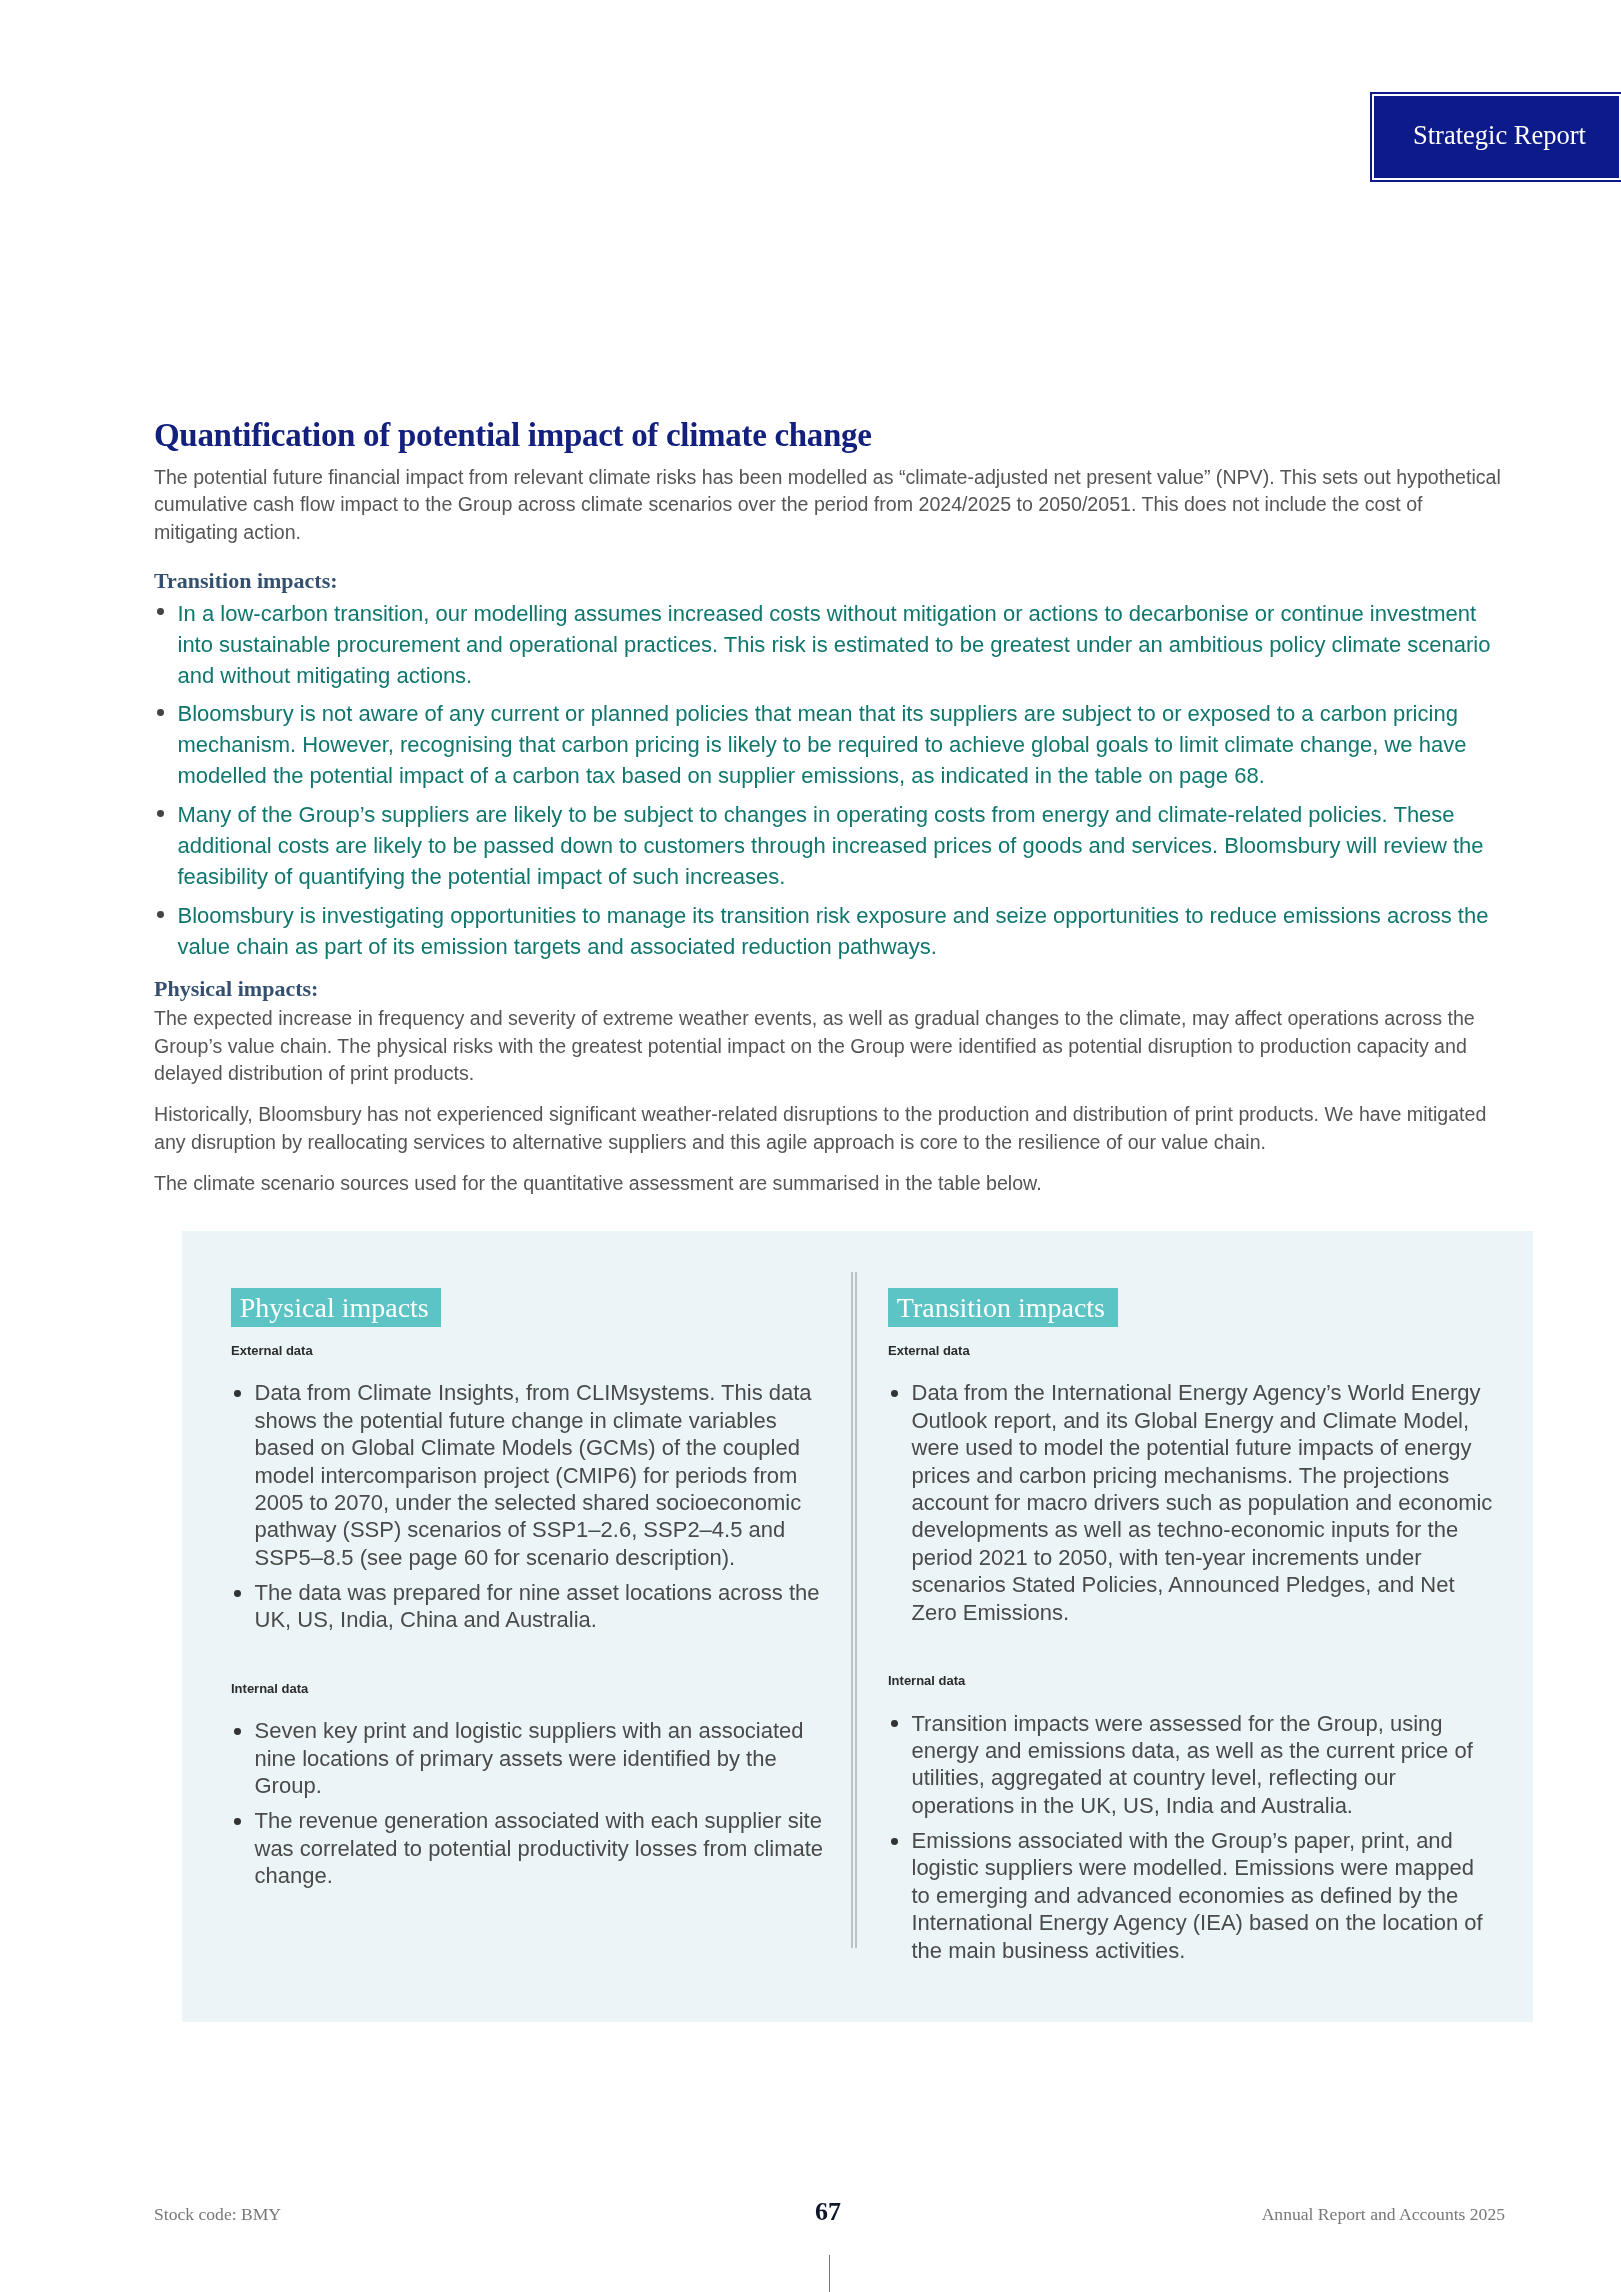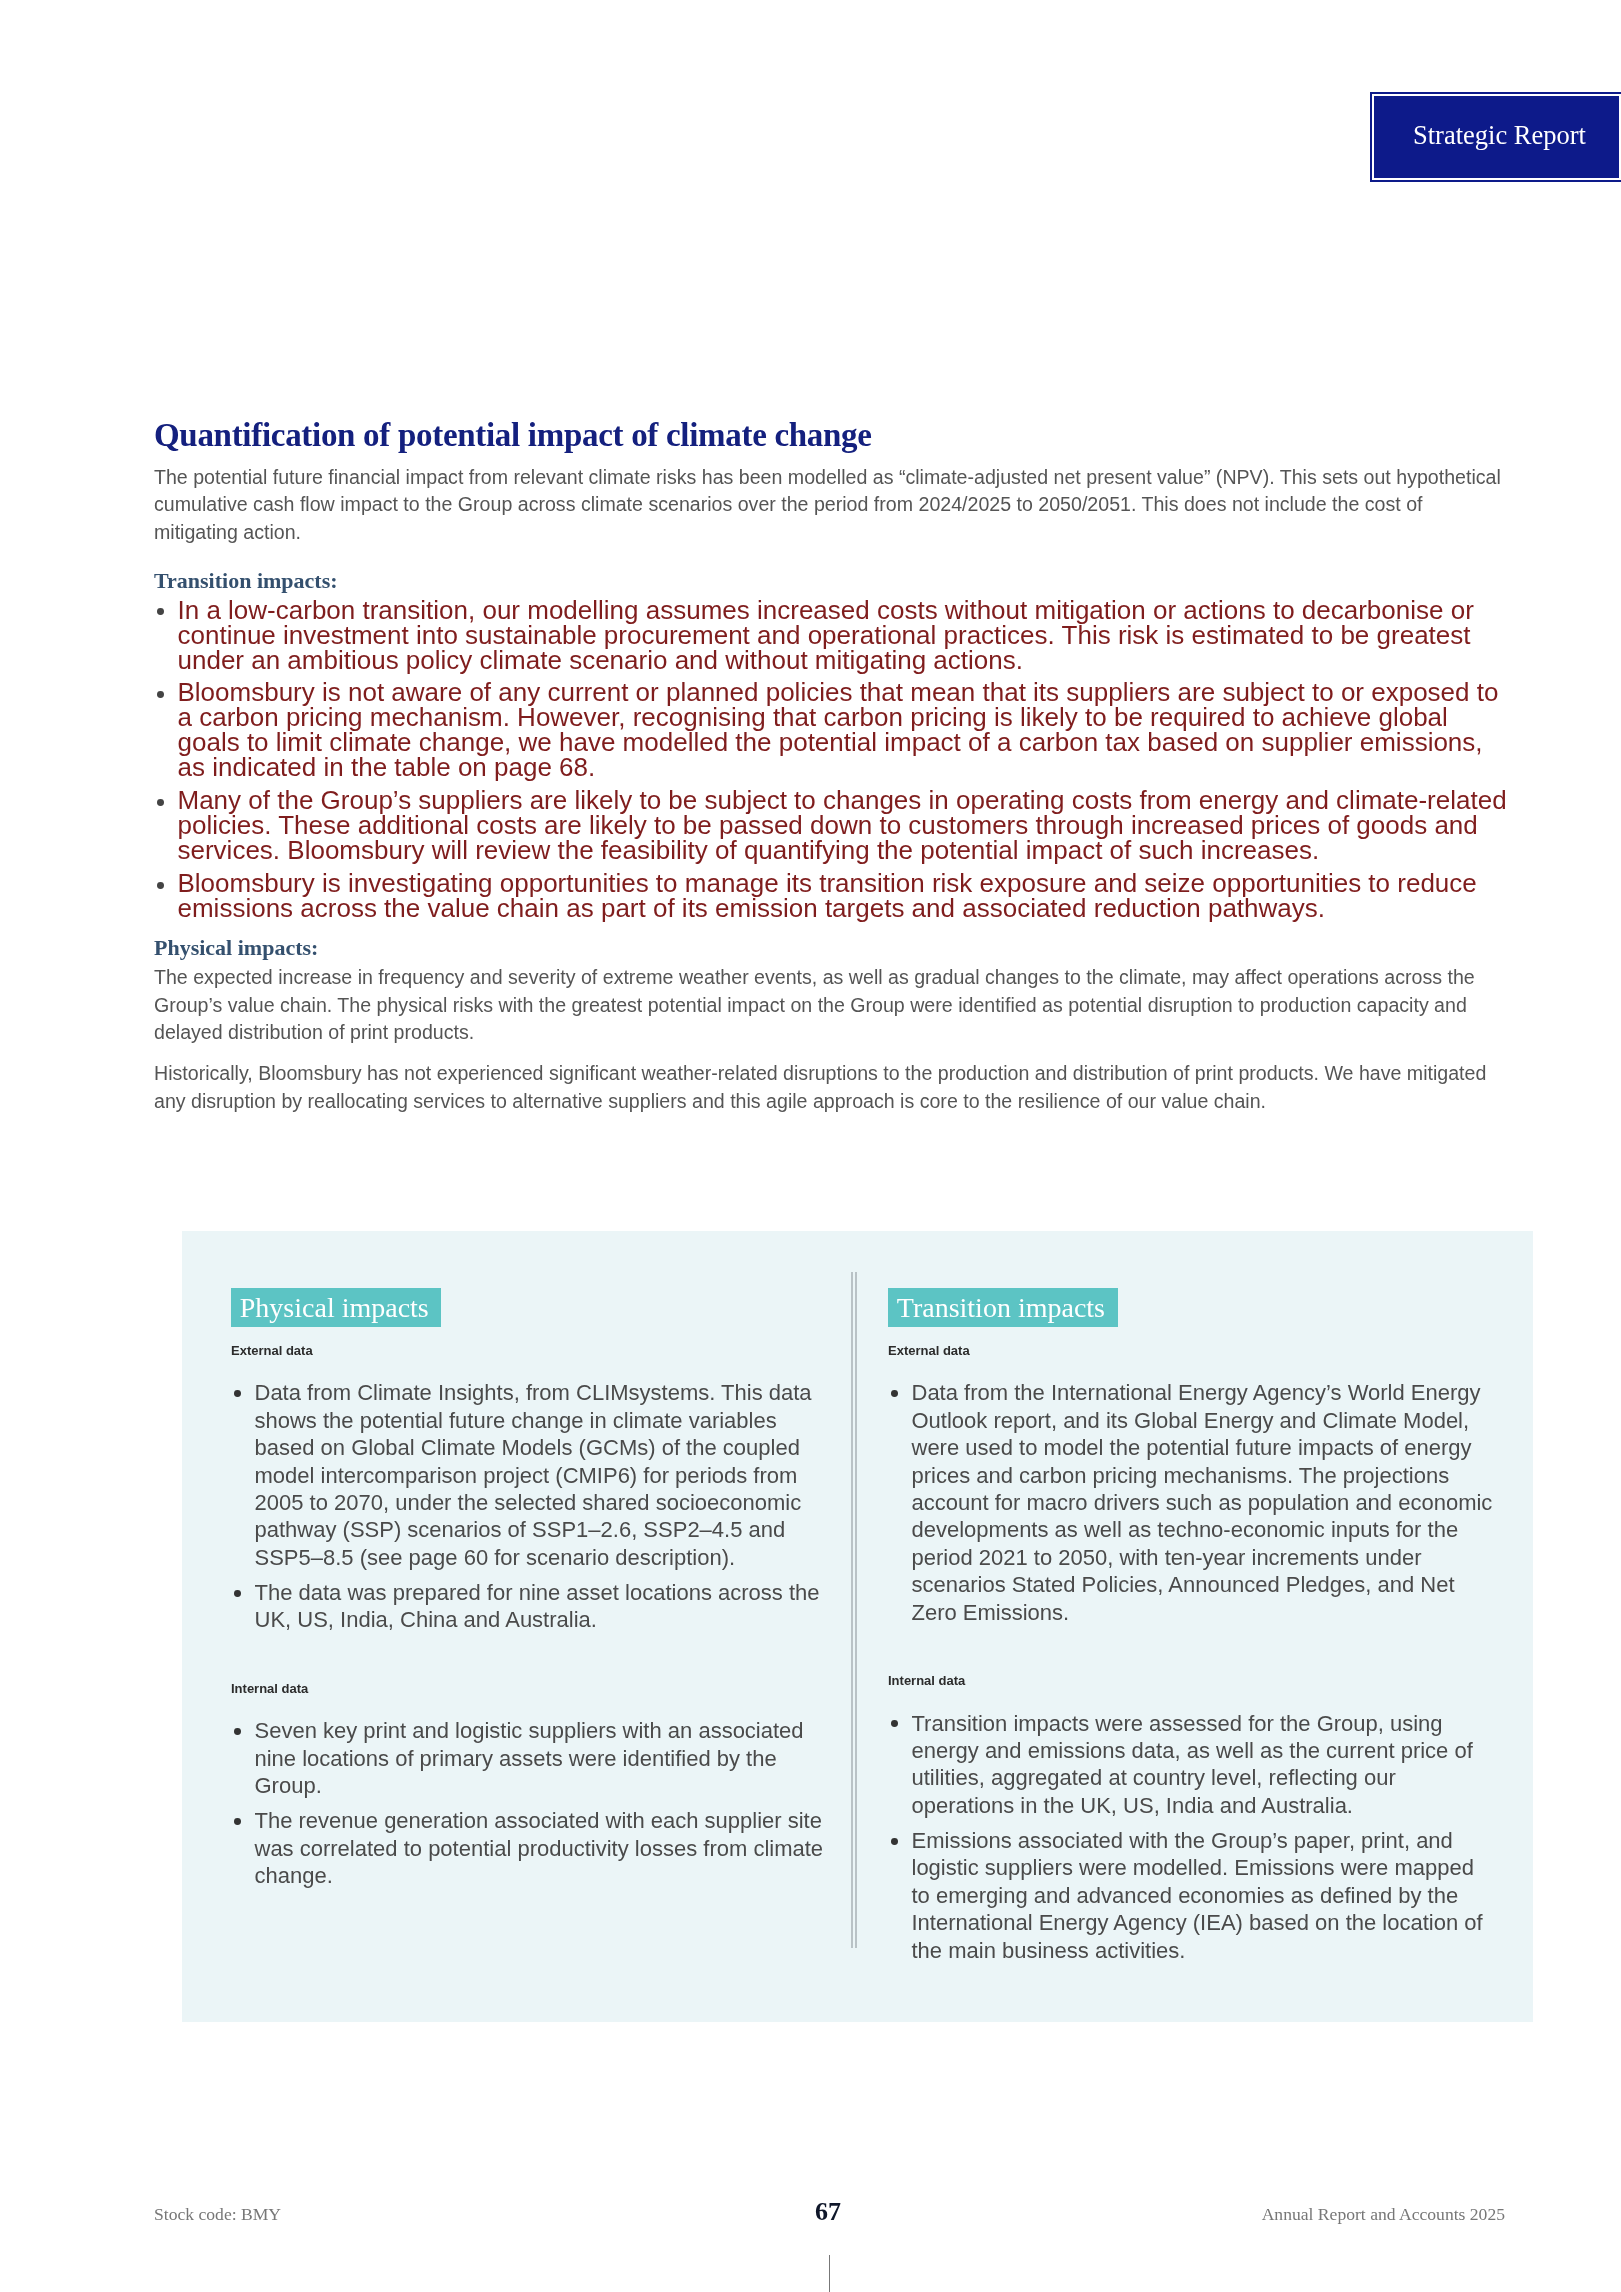--- a/index.html
+++ b/index.html
@@ -14,22 +14,22 @@
   .section-tab span { position: absolute; left: 39px; top: 23.5px; color: #fff;
                       font-family: "Liberation Serif", "DejaVu Serif", serif; font-size: 26.5px; }
 
   .main { position: absolute; left: 154px; top: 417px; width: 1353px; }
   h1.title { margin: 0; font-family: "Liberation Serif", "DejaVu Serif", serif; font-weight: bold;
              color: #14207e; font-size: 33px; letter-spacing: -0.3px; }
   p.body { margin: 9.8px 0 0 0; font-size: 19.6px; line-height: 27.4px; color: #555555; }
   h2.sub { margin: 21.6px 0 3.9px 0; font-family: "Liberation Serif", "DejaVu Serif", serif; font-weight: bold;
            color: #34506e; font-size: 22px; }
   ul.bullets { margin: 0; padding: 0; list-style: none; }
-  ul.bullets li { position: relative; padding-left: 23.5px; font-size: 26px; line-height: 25px;
-                  color: #7f1d1d; margin-bottom: 7.8px; }
+  ul.bullets li { position: relative; padding-left: 23.5px; font-size: 22px; line-height: 31px;
+                  color: #0f766e; margin-bottom: 7.8px; }
   ul.bullets li::before { content: ""; position: absolute; left: 2.9px; top: 10.8px; width: 6.9px; height: 6.9px;
                           border-radius: 50%; background: #444; }
 
   .box { position: absolute; left: 154px; top: 1231px; width: 1351px; height: 791px; background: #ebf5f7; margin-left: 28px; }
   .col { position: absolute; top: 57px; width: 588px; }
   .col.left { left: 49px; width: 598px; }
   .col.right { left: 706px; width: 608px; }
   .divider { position: absolute; left: 669px; top: 41px; width: 2px; height: 676px;
              border-left: 2px solid #b9c2c6; border-right: 2px solid #b9c2c6; box-sizing: content-box; }
   .col-head { display: inline-block; background: #5cc4c4; color: #fff; padding: 0 12.7px 0 8.8px;
@@ -66,20 +66,21 @@
   <ul class="bullets">
     <li>In a low-carbon transition, our modelling assumes increased costs without mitigation or actions to decarbonise or continue investment into sustainable procurement and operational practices. This risk is estimated to be greatest under an ambitious policy climate scenario and without mitigating actions.</li>
     <li>Bloomsbury is not aware of any current or planned policies that mean that its suppliers are subject to or exposed to a carbon pricing mechanism. However, recognising that carbon pricing is likely to be required to achieve global goals to limit climate change, we have modelled the potential impact of a carbon tax based on supplier emissions, as indicated in the table on page 68.</li>
     <li>Many of the Group’s suppliers are likely to be subject to changes in operating costs from energy and climate-related policies. These additional costs are likely to be passed down to customers through increased prices of goods and services. Bloomsbury will review the feasibility of quantifying the potential impact of such increases.</li>
     <li>Bloomsbury is investigating opportunities to manage its transition risk exposure and seize opportunities to reduce emissions across the value chain as part of its emission targets and associated reduction pathways.</li>
   </ul>
 
   <h2 class="sub" style="margin-top:13.7px">Physical impacts:</h2>
   <p class="body" style="margin-top:2px">The expected increase in frequency and severity of extreme weather events, as well as gradual changes to the climate, may affect operations across the Group’s value chain. The physical risks with the greatest potential impact on the Group were identified as potential disruption to production capacity and delayed distribution of print products.</p>
   <p class="body" style="margin-top:13.7px">Historically, Bloomsbury has not experienced significant weather-related disruptions to the production and distribution of print products. We have mitigated any disruption by reallocating services to alternative suppliers and this agile approach is core to the resilience of our value chain.</p>
+  <p class="body" style="margin-top:13.7px">The climate scenario sources used for the quantitative assessment are summarised in the table below.</p>
 </div>
 
 <div class="box">
   <div class="col left">
     <div class="col-head">Physical impacts</div>
     <div class="group-label">External data</div>
     <ul>
       <li>Data from Climate Insights, from CLIMsystems. This data shows the potential future change in climate variables based on Global Climate Models (GCMs) of the coupled model intercomparison project (CMIP6) for periods from 2005 to 2070, under the selected shared socioeconomic pathway (SSP) scenarios of SSP1–2.6, SSP2–4.5 and SSP5–8.5 (see page 60 for scenario description).</li>
       <li>The data was prepared for nine asset locations across the UK, US, India, China and Australia.</li>
     </ul>

